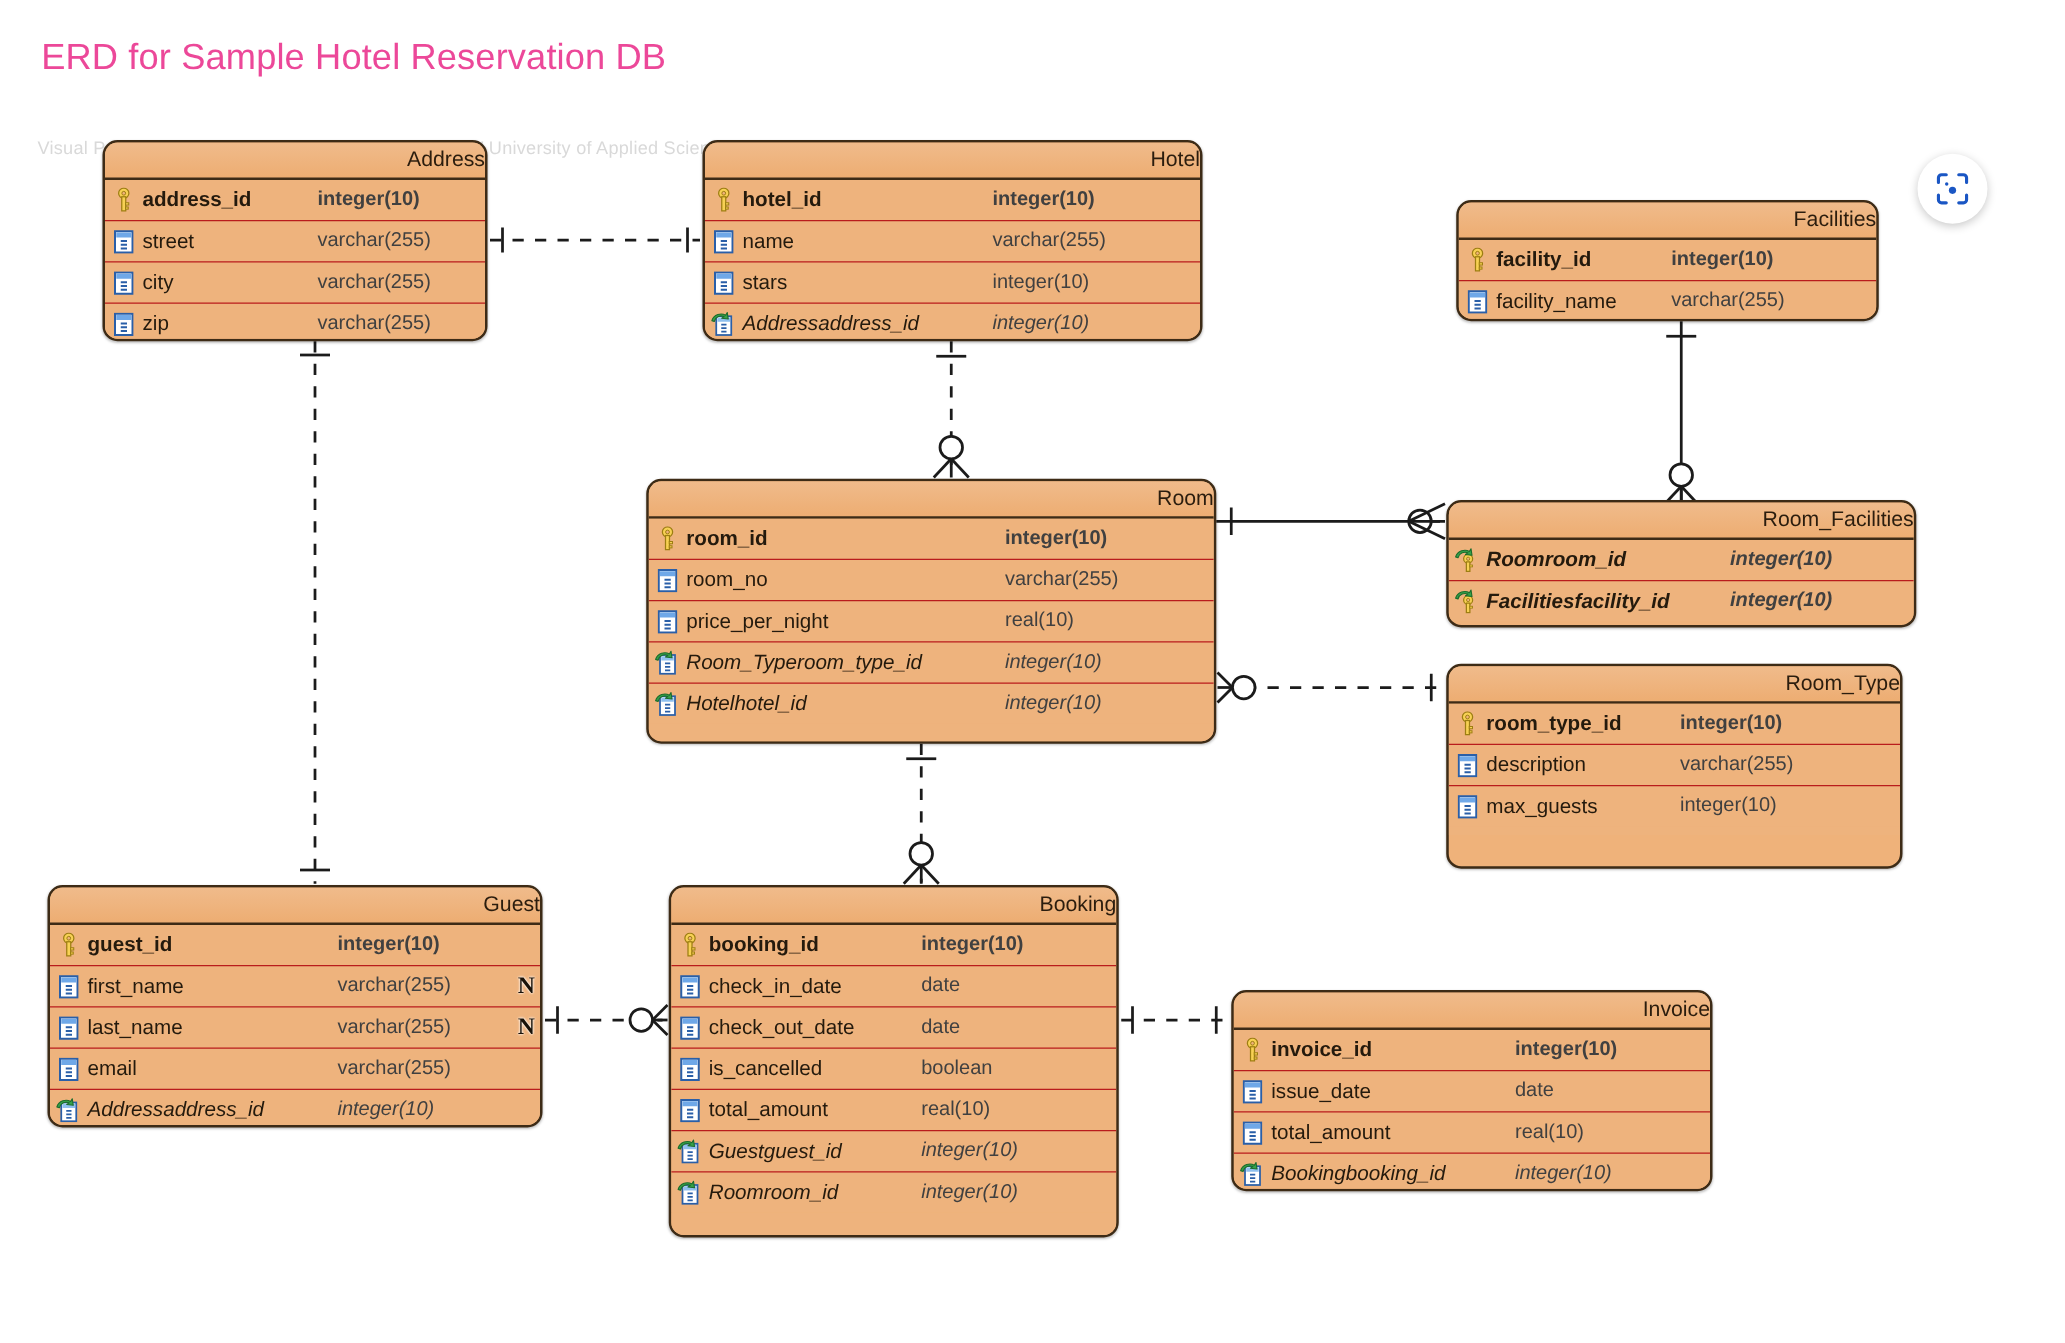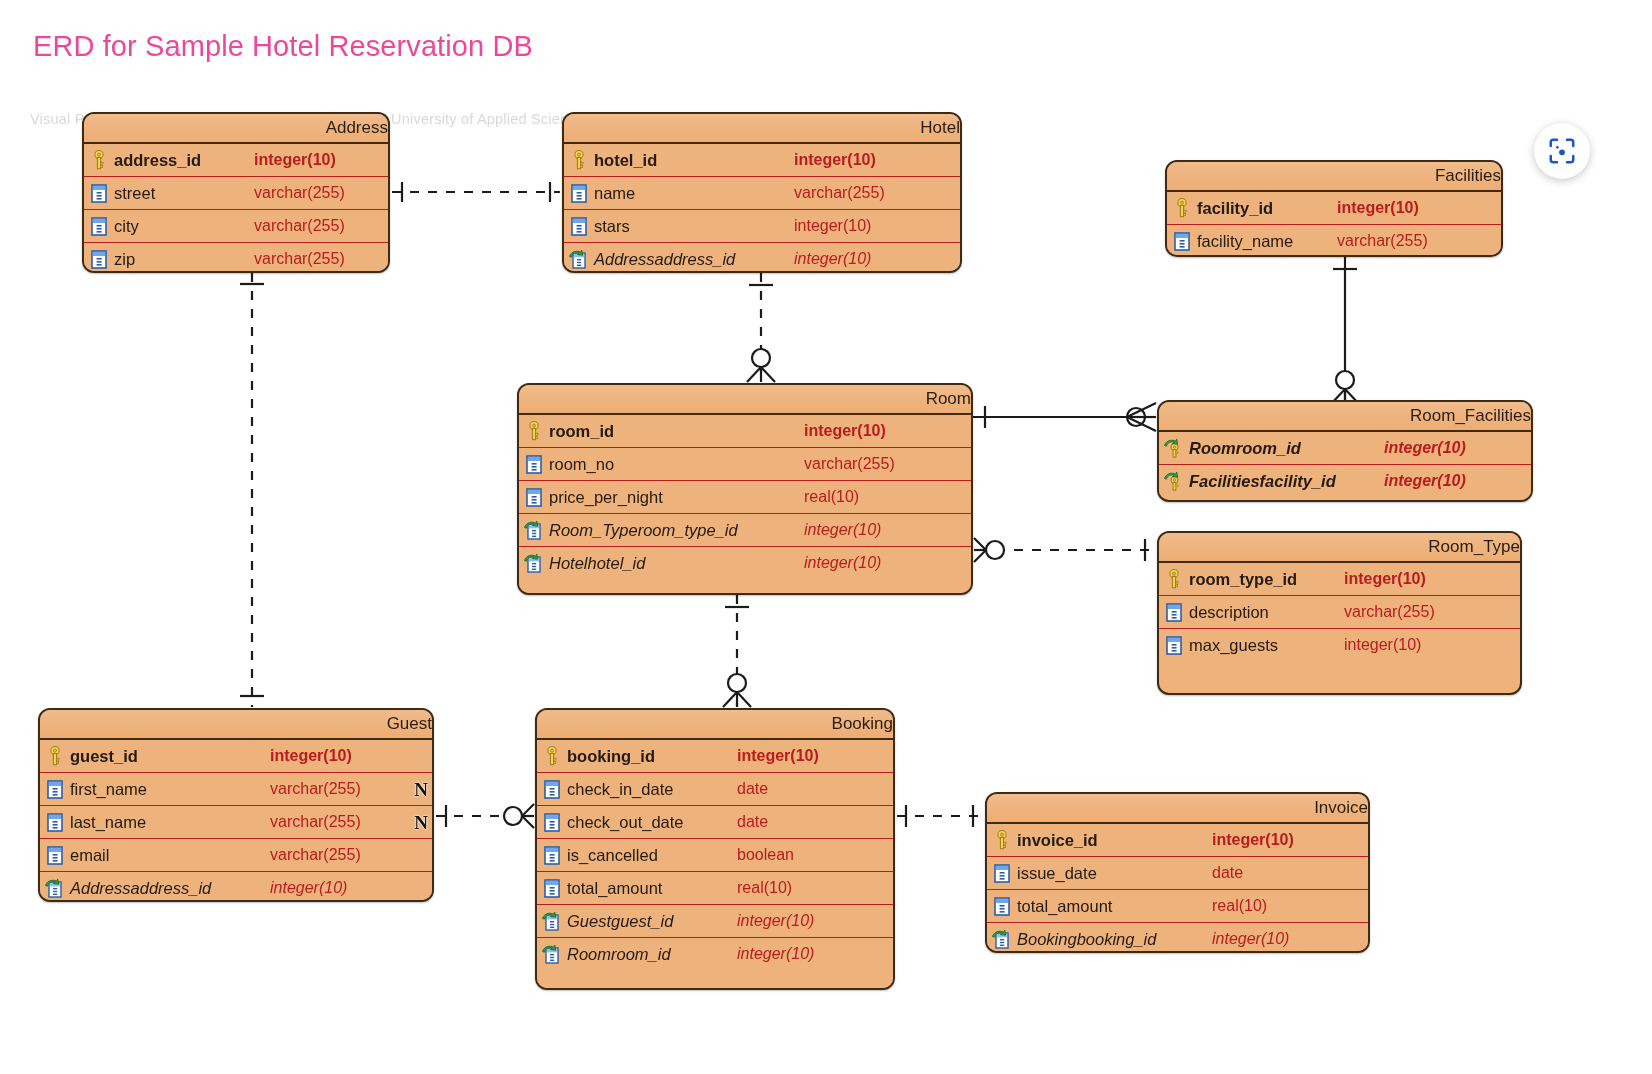--- a/index.html
+++ b/index.html
@@ -51,21 +51,21 @@
   }
   .erow:first-child{border-top:none;}
   .erow .ic{
     width:30px;min-width:30px;display:flex;align-items:center;
     justify-content:center;
   }
   .erow .fname{
     flex:1 1 auto;font-size:16.5px;color:#241a0d;white-space:nowrap;
   }
   .erow .ftype{
-    font-size:16px;color:#b91c1c;white-space:nowrap;text-align:left;
+    font-size:16px;color:#404040;white-space:nowrap;text-align:left;
   }
   .erow.pk .fname,.erow.pk .ftype{font-weight:bold;}
   .erow.fk .fname,.erow.fk .ftype{font-style:italic;}
   .erow.pkfk .fname,.erow.pkfk .ftype{font-weight:bold;font-style:italic;}
   .nbadge{
     position:absolute;right:4px;top:50%;transform:translateY(-50%);
     font-size:19px;font-weight:bold;color:#1a1208;
     font-family:"Liberation Serif",serif;line-height:1;
     text-shadow:0 0 2px #fff,0 0 2px #fff;
   }

